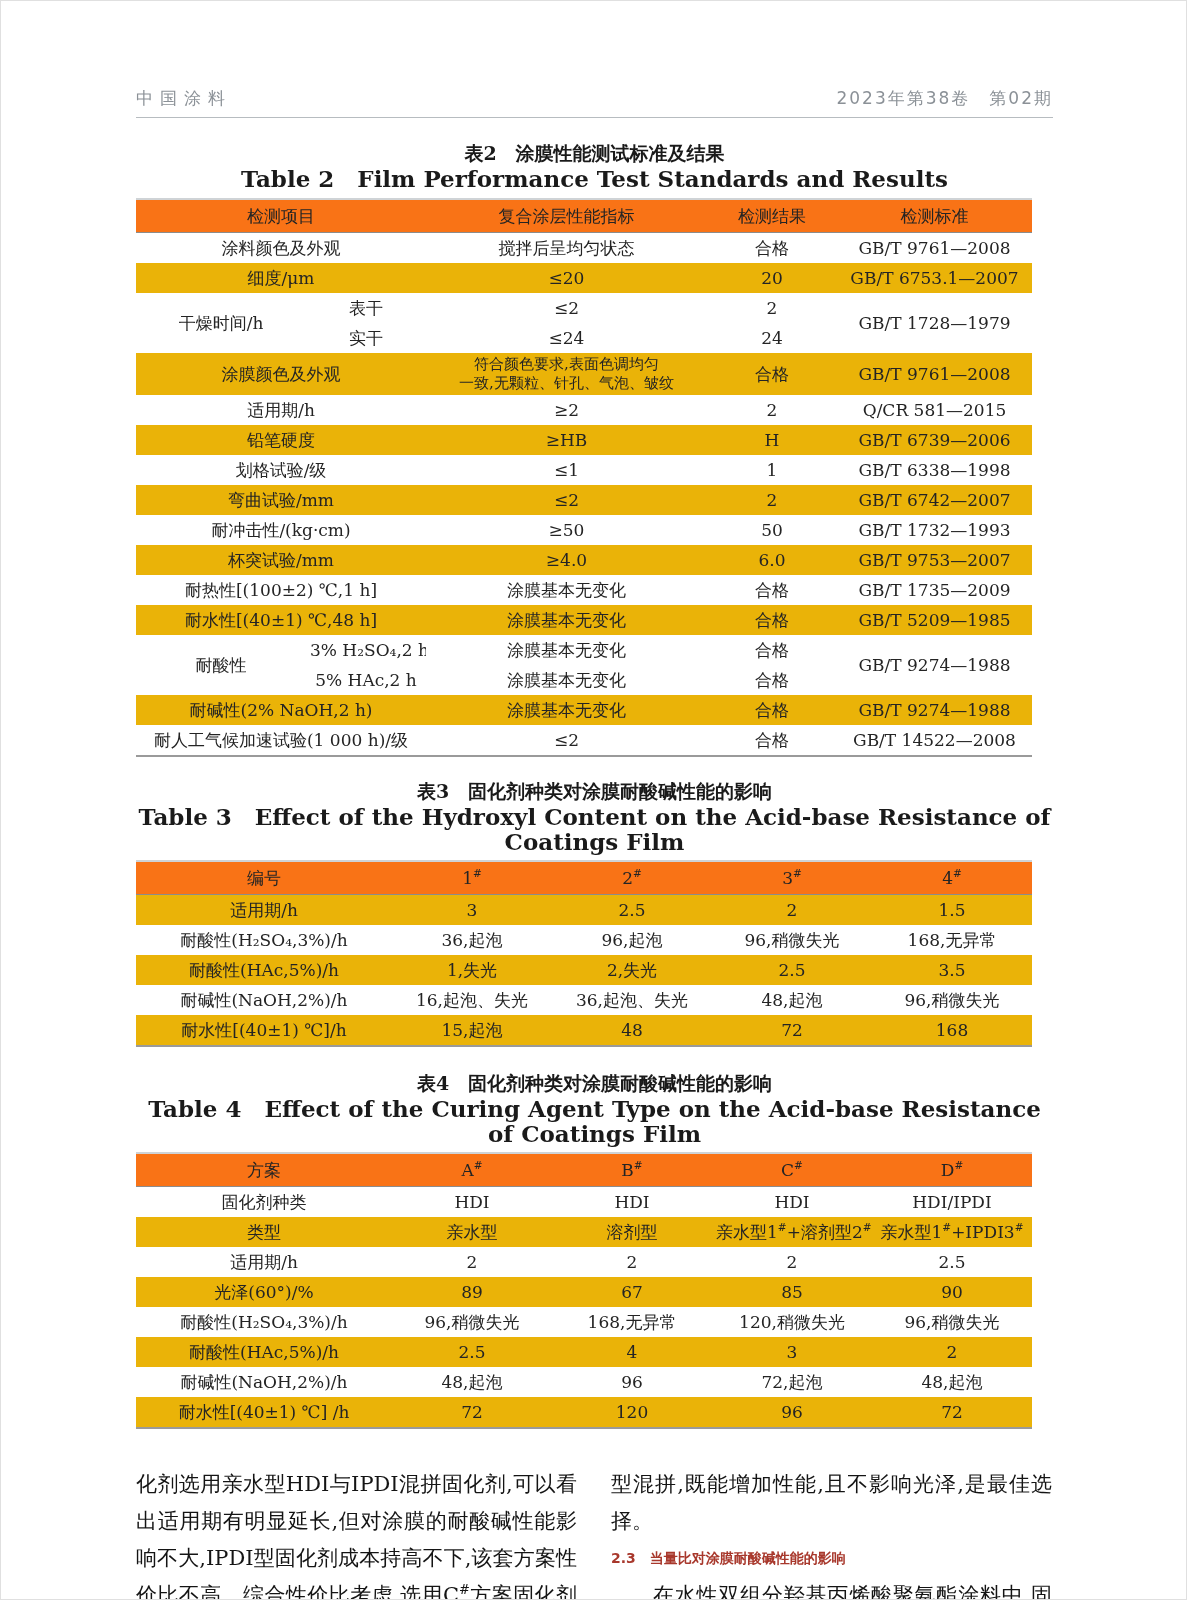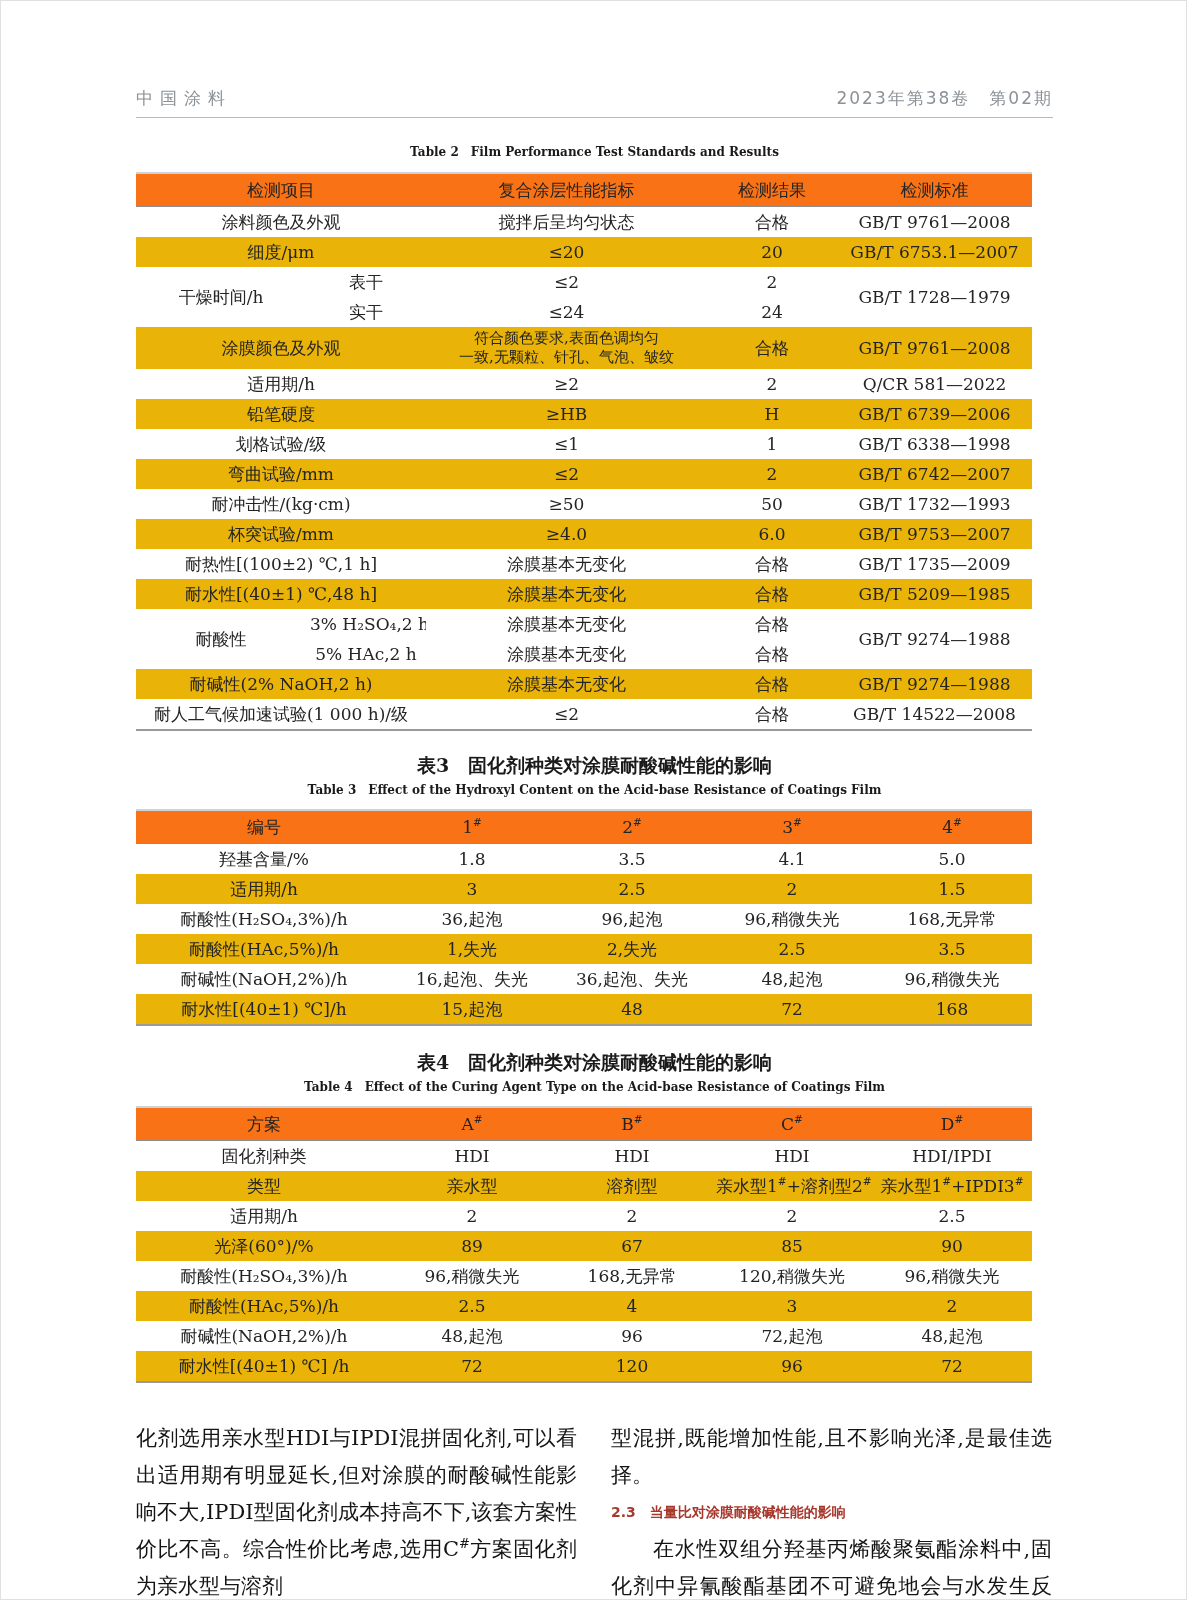--- a/index.html
+++ b/index.html
@@ -16,21 +16,21 @@
     border-bottom:1px solid #b7bcc0;padding-bottom:7px;
     font-family:"DejaVu Sans","Liberation Sans",sans-serif;
     font-size:17px;color:#8b9197;
   }
   .pg-header .journal{letter-spacing:7px;}
   .pg-header .issue{letter-spacing:2px;}
 
   
   .cap{text-align:center;font-weight:bold;}
   .cap .cn{font-size:19px;line-height:26px;}
-  .cap .en{font-size:12px;line-height:25px;}
+  .cap .en{font-size:23px;line-height:25px;}
   .cap2{margin-top:22px;margin-bottom:7px;}
   .cap3{margin-top:21px;margin-bottom:6px;}
   .cap4{margin-top:23px;margin-bottom:6px;}
 
   
   table.t{
     border-collapse:collapse;table-layout:fixed;width:896px;
     font-size:17px;color:#242424;
     border-top:2px solid #cfd3d6;border-bottom:2px solid #9a9a9a;
   }
@@ -66,20 +66,21 @@
 
 <div class="page">
   <div class="content">
 
     <div class="pg-header">
       <span class="journal">中国涂料</span>
       <span class="issue">2023年第38卷　第02期</span>
     </div>
 
     <div class="cap cap2">
+      <div class="cn">表2　涂膜性能测试标准及结果</div>
       <div class="en">Table 2　Film Performance Test Standards and Results</div>
     </div>
 
     <table class="t">
       <colgroup>
           <col style="width:170px">
           <col style="width:120px">
           <col style="width:281px">
           <col style="width:130px">
           <col style="width:195px">
@@ -121,21 +122,21 @@
           <div>符合颜色要求,表面色调均匀</div>
           <div>一致,无颗粒、针孔、气泡、皱纹</div>
         </td>
         <td>合格</td>
         <td>GB/T 9761—2008</td>
       </tr>
       <tr>
         <td colspan="2" class="lbl">适用期/h</td>
         <td>≥2</td>
         <td>2</td>
-        <td>Q/CR 581—2022</td>
+        <td>Q/CR 581—2015</td>
       </tr>
       <tr class="shade">
         <td colspan="2" class="lbl">铅笔硬度</td>
         <td>≥HB</td>
         <td>H</td>
         <td>GB/T 6739—2006</td>
       </tr>
       <tr>
         <td colspan="2" class="lbl">划格试验/级</td>
         <td>≤1</td>
@@ -212,27 +213,20 @@
           <col style="width:160px">
           <col style="width:160px">
         </colgroup>
       <tbody>
           <tr class="hd">
         <th class="lbl">编号</th>
         <th>1<sup>#</sup></th>
         <th>2<sup>#</sup></th>
         <th>3<sup>#</sup></th>
         <th>4<sup>#</sup></th>
-      </tr>
-      <tr>
-        <td class="lbl">羟基含量/%</td>
-        <td>1.8</td>
-        <td>3.5</td>
-        <td>4.1</td>
-        <td>5.0</td>
       </tr>
       <tr class="shade">
         <td class="lbl">适用期/h</td>
         <td>3</td>
         <td>2.5</td>
         <td>2</td>
         <td>1.5</td>
       </tr>
       <tr>
         <td class="lbl">耐酸性(H₂SO₄,3%)/h</td>

